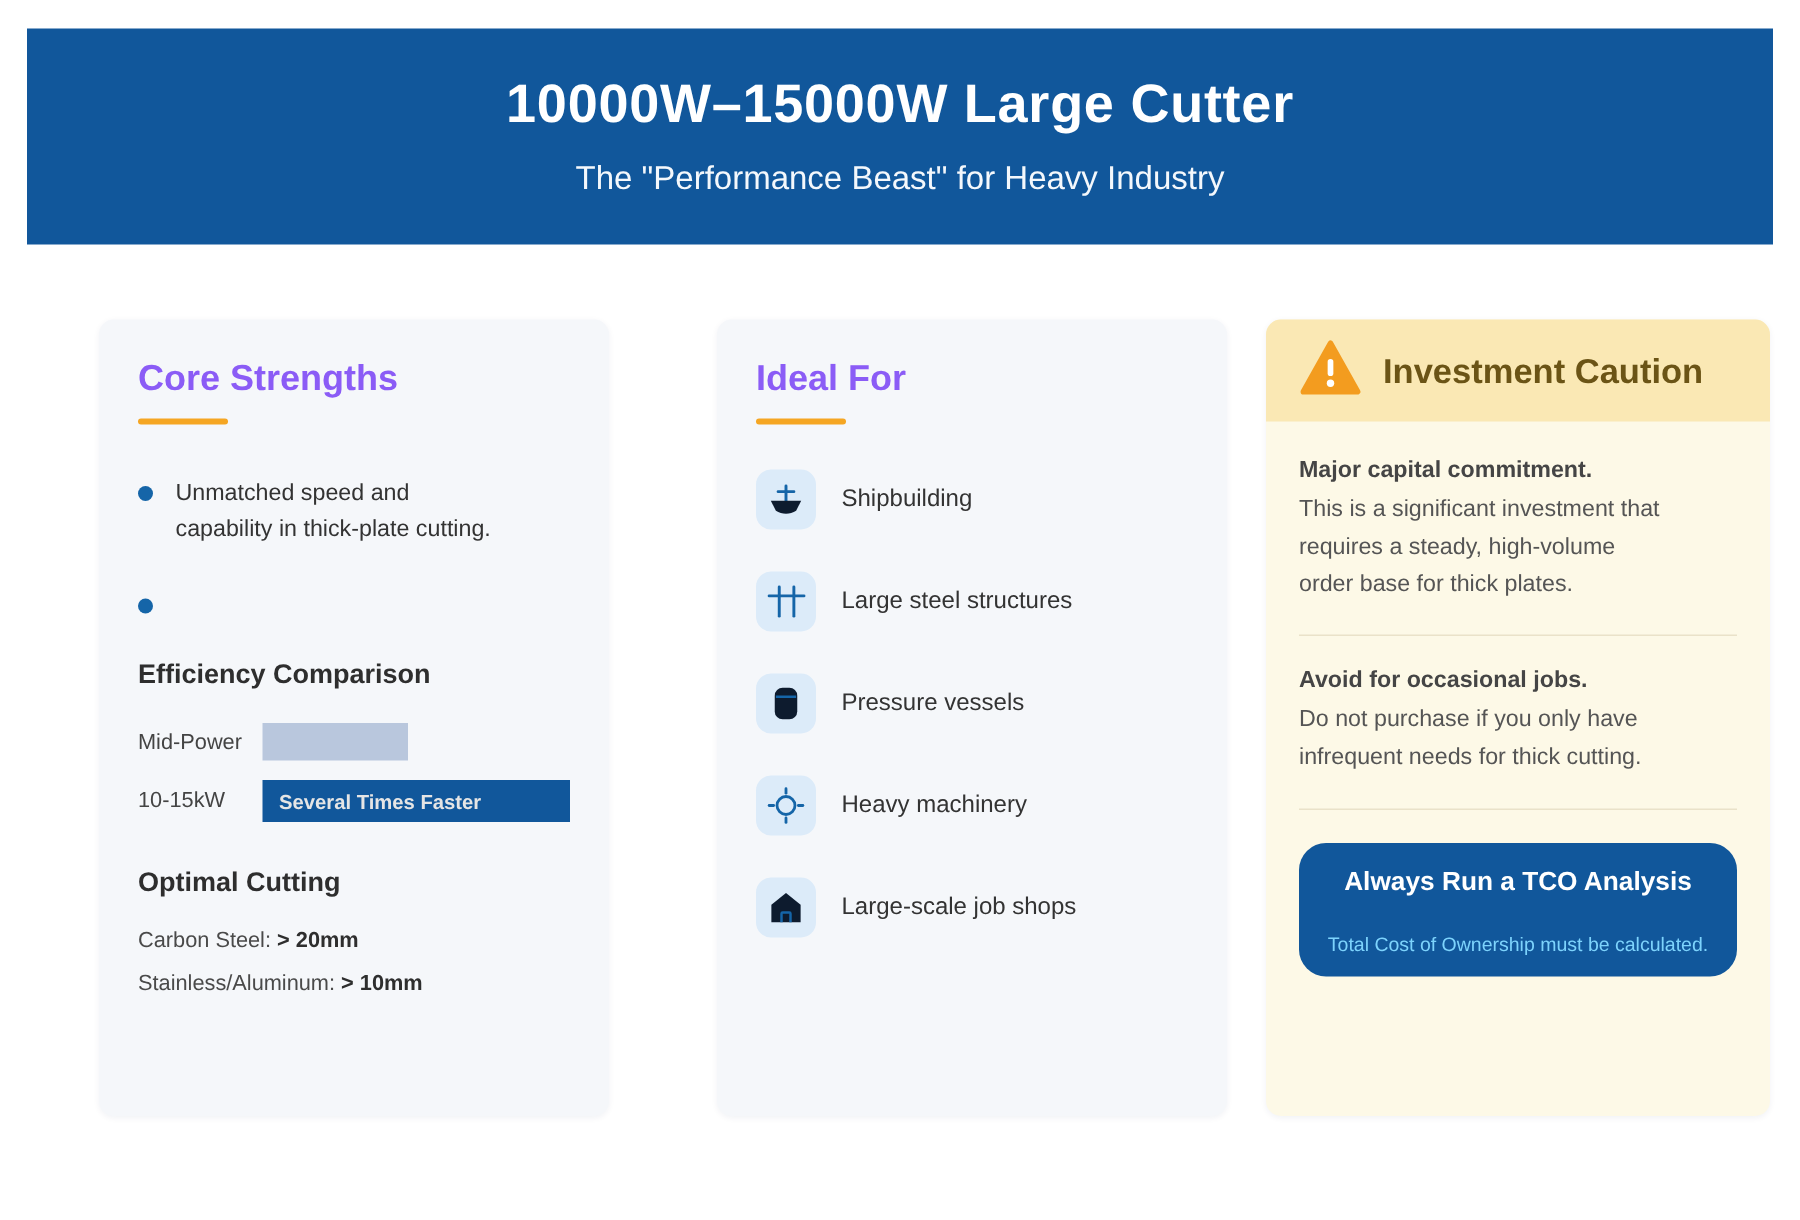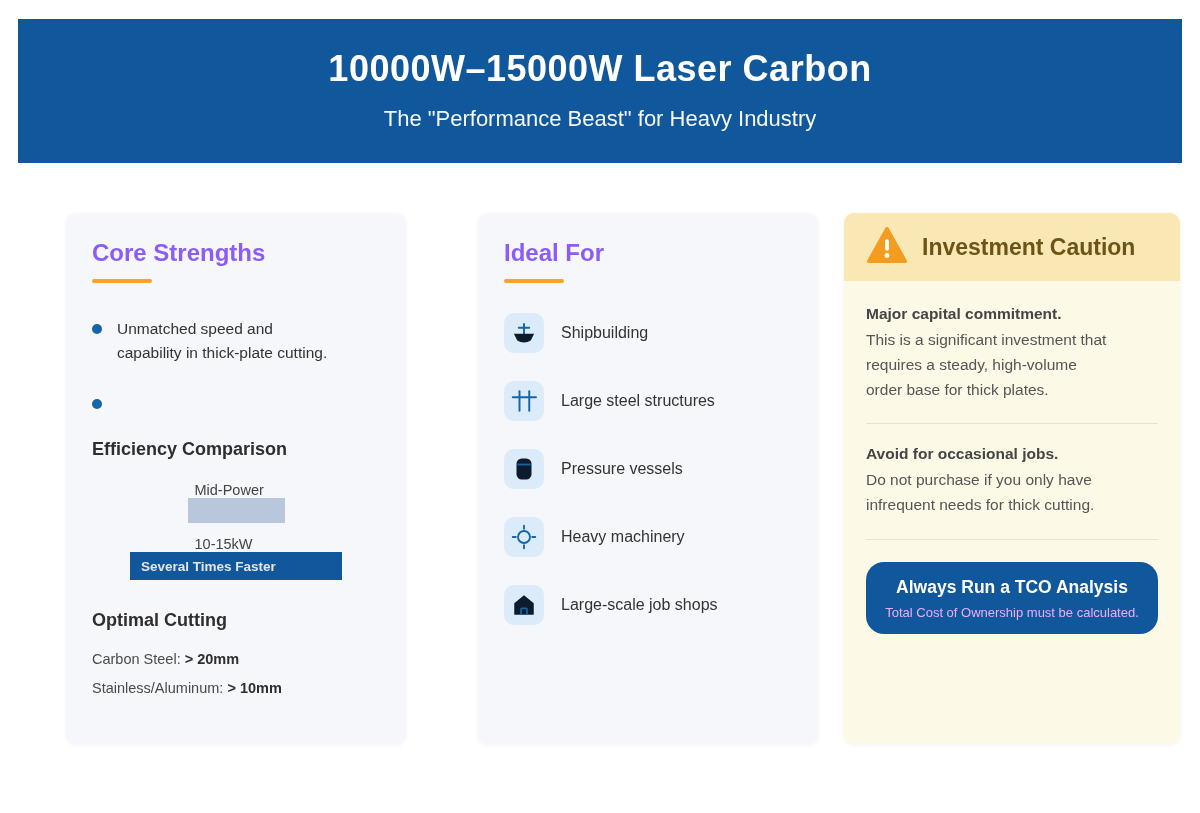--- a/index.html
+++ b/index.html
@@ -32,21 +32,21 @@
 
   
   .bullets { list-style: none; margin-top: 34px; }
   .bullets li { display: flex; gap: 15px; margin-bottom: 27px; }
   .bullet-dot { width: 10px; height: 10px; border-radius: 50%; background: #1565A8; margin-top: 7px; flex-shrink: 0; }
   .bullet-text { font-size: 15.5px; line-height: 1.55; color: #333; white-space: pre-line; }
 
   .sub-heading { font-size: 18px; font-weight: 700; color: #2E2E2E; margin-top: 30px; }
 
   .chart { margin-top: 22px; }
-  .chart-row { display: flex; align-items: center; margin-bottom: 13px; flex-direction: column; }
+  .chart-row { display: flex; align-items: center; margin-bottom: 13px; }
   .chart-label { width: 83px; font-size: 14.5px; color: #444; flex-shrink: 0; }
   .bar { height: 25px; }
   .bar-light { width: 97px; background: #B9C7DD; }
   .bar-dark  { width: 212px; height: 28px; background: #11579B; color: #e5e5e5;
                font-size: 13.5px; font-weight: 700; display: flex; align-items: center; padding-left: 11px; }
 
   .optimal { margin-top: 20px; }
   .optimal-line { font-size: 14.5px; color: #4a4a4a; margin-bottom: 13px; }
   .optimal-line b { color: #2e2e2e; }
 
@@ -65,27 +65,27 @@
   .warn-lead { font-size: 15.5px; font-weight: 700; color: #454545; margin-bottom: 5px; }
   .warn-text { font-size: 15.5px; color: #555; line-height: 1.6; white-space: pre-line; }
   .divider { border: none; border-top: 1px solid #EAE2C9; margin: 21px 0; }
 
   .tco-button {
     margin-top: 22px; width: 100%; background: #11579B; border: none; cursor: pointer;
     border-radius: 18px; color: #fff; text-align: center; padding: 15px 8px 14px;
     font-family: inherit; display: block;
   }
   .tco-title { font-size: 17.5px; font-weight: 700; }
-  .tco-sub { font-size: 13px; margin-top: 7px; color: #f0abfc; }
+  .tco-sub { font-size: 13px; margin-top: 24px; color: #7dd3fc; }
 </style>
 </head>
 <body>
 
 <header class="banner">
-  <h1>10000W–15000W Laser Carbon</h1>
+  <h1>10000W–15000W Large Cutter</h1>
   <p>The "Performance Beast" for Heavy Industry</p>
 </header>
 
 <section class="card card-core">
   <h2 class="section-title">Core Strengths</h2>
   <div class="accent-underline"></div>
 
   <ul class="bullets">
     <li>
       <span class="bullet-dot"></span>

